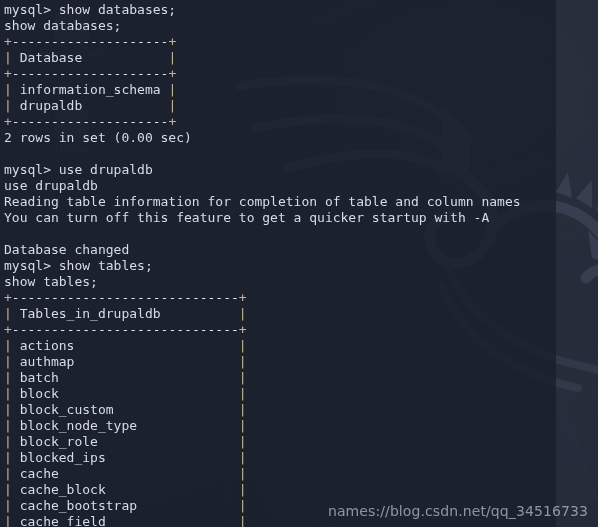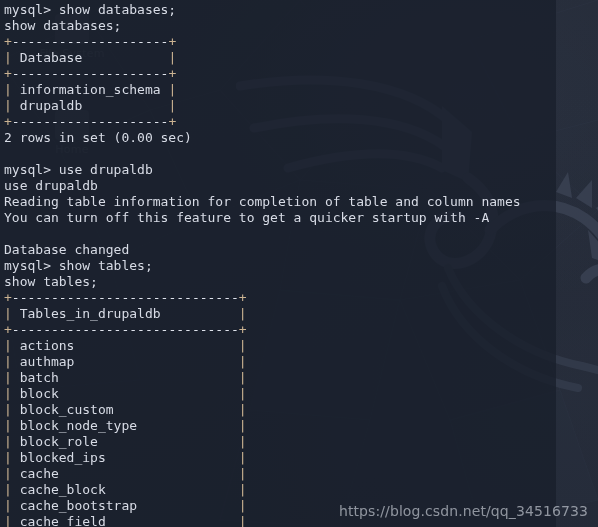--- a/index.html
+++ b/index.html
@@ -169,13 +169,13 @@
   <div class="desk-icon" id="icon-home">
     <span class="glyph"></span>
     <span>Home</span>
   </div>
 </div>
 
 <div id="terminal">
   <div id="term-body"><div class="line">mysql&gt; show databases;</div><div class="line">show databases;</div><div class="line rule">+<span class="dash">-</span><span class="dash">-</span><span class="dash">-</span><span class="dash">-</span><span class="dash">-</span><span class="dash">-</span><span class="dash">-</span><span class="dash">-</span><span class="dash">-</span><span class="dash">-</span><span class="dash">-</span><span class="dash">-</span><span class="dash">-</span><span class="dash">-</span><span class="dash">-</span><span class="dash">-</span><span class="dash">-</span><span class="dash">-</span><span class="dash">-</span><span class="dash">-</span>+</div><div class="line"><span class="bar">|</span> Database           <span class="bar">|</span></div><div class="line rule">+<span class="dash">-</span><span class="dash">-</span><span class="dash">-</span><span class="dash">-</span><span class="dash">-</span><span class="dash">-</span><span class="dash">-</span><span class="dash">-</span><span class="dash">-</span><span class="dash">-</span><span class="dash">-</span><span class="dash">-</span><span class="dash">-</span><span class="dash">-</span><span class="dash">-</span><span class="dash">-</span><span class="dash">-</span><span class="dash">-</span><span class="dash">-</span><span class="dash">-</span>+</div><div class="line"><span class="bar">|</span> information_schema <span class="bar">|</span></div><div class="line"><span class="bar">|</span> drupaldb           <span class="bar">|</span></div><div class="line rule">+<span class="dash">-</span><span class="dash">-</span><span class="dash">-</span><span class="dash">-</span><span class="dash">-</span><span class="dash">-</span><span class="dash">-</span><span class="dash">-</span><span class="dash">-</span><span class="dash">-</span><span class="dash">-</span><span class="dash">-</span><span class="dash">-</span><span class="dash">-</span><span class="dash">-</span><span class="dash">-</span><span class="dash">-</span><span class="dash">-</span><span class="dash">-</span><span class="dash">-</span>+</div><div class="line">2 rows in set (0.00 sec)</div><div class="line"></div><div class="line">mysql&gt; use drupaldb</div><div class="line">use drupaldb</div><div class="line">Reading table information for completion of table and column names</div><div class="line">You can turn off this feature to get a quicker startup with -A</div><div class="line"></div><div class="line">Database changed</div><div class="line">mysql&gt; show tables;</div><div class="line">show tables;</div><div class="line rule">+<span class="dash">-</span><span class="dash">-</span><span class="dash">-</span><span class="dash">-</span><span class="dash">-</span><span class="dash">-</span><span class="dash">-</span><span class="dash">-</span><span class="dash">-</span><span class="dash">-</span><span class="dash">-</span><span class="dash">-</span><span class="dash">-</span><span class="dash">-</span><span class="dash">-</span><span class="dash">-</span><span class="dash">-</span><span class="dash">-</span><span class="dash">-</span><span class="dash">-</span><span class="dash">-</span><span class="dash">-</span><span class="dash">-</span><span class="dash">-</span><span class="dash">-</span><span class="dash">-</span><span class="dash">-</span><span class="dash">-</span><span class="dash">-</span>+</div><div class="line"><span class="bar">|</span> Tables_in_drupaldb          <span class="bar">|</span></div><div class="line rule">+<span class="dash">-</span><span class="dash">-</span><span class="dash">-</span><span class="dash">-</span><span class="dash">-</span><span class="dash">-</span><span class="dash">-</span><span class="dash">-</span><span class="dash">-</span><span class="dash">-</span><span class="dash">-</span><span class="dash">-</span><span class="dash">-</span><span class="dash">-</span><span class="dash">-</span><span class="dash">-</span><span class="dash">-</span><span class="dash">-</span><span class="dash">-</span><span class="dash">-</span><span class="dash">-</span><span class="dash">-</span><span class="dash">-</span><span class="dash">-</span><span class="dash">-</span><span class="dash">-</span><span class="dash">-</span><span class="dash">-</span><span class="dash">-</span>+</div><div class="line"><span class="bar">|</span> actions                     <span class="bar">|</span></div><div class="line"><span class="bar">|</span> authmap                     <span class="bar">|</span></div><div class="line"><span class="bar">|</span> batch                       <span class="bar">|</span></div><div class="line"><span class="bar">|</span> block                       <span class="bar">|</span></div><div class="line"><span class="bar">|</span> block_custom                <span class="bar">|</span></div><div class="line"><span class="bar">|</span> block_node_type             <span class="bar">|</span></div><div class="line"><span class="bar">|</span> block_role                  <span class="bar">|</span></div><div class="line"><span class="bar">|</span> blocked_ips                 <span class="bar">|</span></div><div class="line"><span class="bar">|</span> cache                       <span class="bar">|</span></div><div class="line"><span class="bar">|</span> cache_block                 <span class="bar">|</span></div><div class="line"><span class="bar">|</span> cache_bootstrap             <span class="bar">|</span></div><div class="line"><span class="bar">|</span> cache_field                 <span class="bar">|</span></div></div>
 </div>
 
-<div id="watermark">https://blog.csdn.net/qq_34516733</div>
+<div id="watermark">names://blog.csdn.net/qq_34516733</div>
 
 </body></html>

